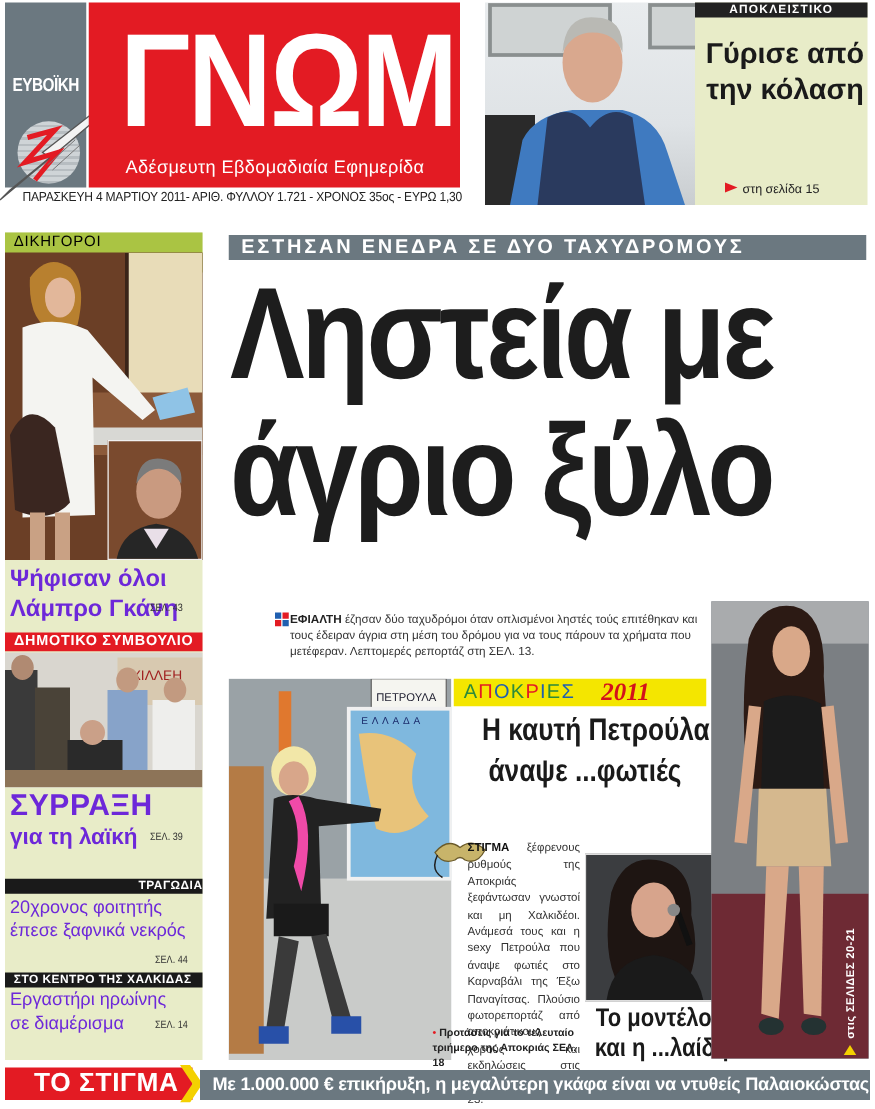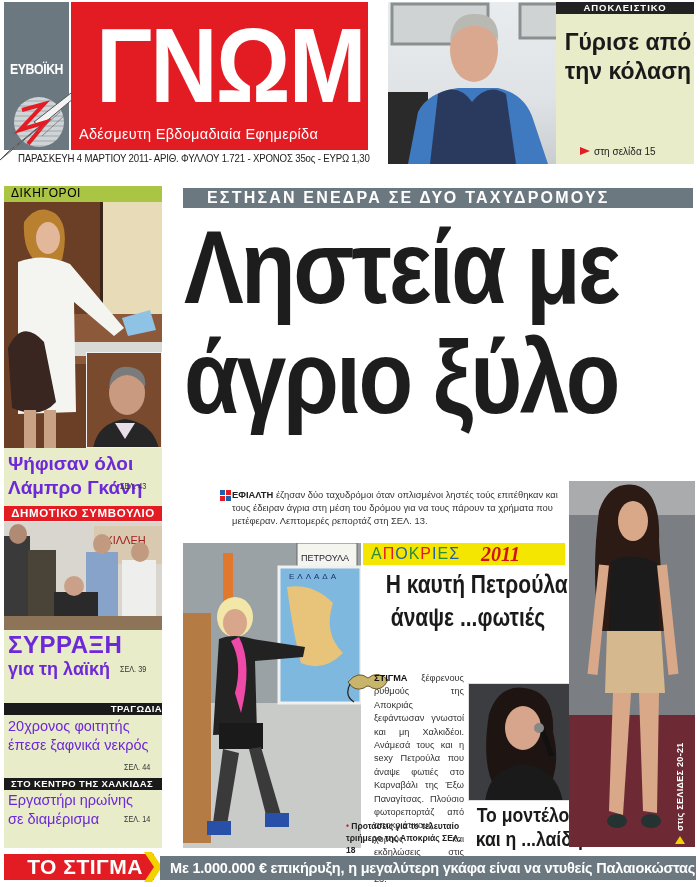--- a/index.html
+++ b/index.html
@@ -10,21 +10,21 @@
   
   .logo-side { left: 4px; top: 2px; width: 65px; height: 148px; background: #6b7880; }
   .logo-side .regional { position: absolute; top: 58px; left: 0; width: 65px; text-align: center; color: #fff;
     font-family: "Liberation Sans Narrow", "Liberation Sans", sans-serif; font-weight: 700; font-size: 15px; letter-spacing: -0.5px; transform: scaleX(0.82); }
   .logo-circle { position: absolute; left: 10px; top: 95px; width: 50px; height: 50px; border-radius: 50%;
     background: repeating-linear-gradient(180deg, #cfd4d7 0 3px, #b7bdc1 3px 5px); }
   .logo-bolt { position: absolute; left: 0; top: 82px; width: 86px; height: 80px; }
   .logo-main { left: 71px; top: 2px; width: 297px; height: 148px; background: #e31b23; }
   .logo-main .title { position: absolute; left: 8px; top: 12px; width: 282px; text-align: center; color: #fff;
     font-family: "Liberation Sans", sans-serif; font-weight: 700; font-size: 106px; line-height: 102px; letter-spacing: -2px; transform: scaleX(0.88); transform-origin: center; }
-  .logo-main .subtitle { position: absolute; left: 8px; top: 124px; width: 282px; color: #fff; font-size: 14.5px; letter-spacing: 0.3px; }
+  .logo-main .subtitle { position: absolute; left: 8px; top: 124px; width: 282px; text-align: center; color: #fff; font-size: 14.5px; letter-spacing: 0.3px; }
   .dateline { left: 18px; top: 152px; width: 350px; font-size: 10.5px; color: #222; letter-spacing: -0.2px; white-space: nowrap; transform: scaleX(0.92); transform-origin: left; }
 
   
   .teaser-photo { left: 388px; top: 2px; width: 168px; height: 162px; overflow: hidden;
     background: linear-gradient(180deg, #e9ecee 0%, #dfe3e6 60%, #c9cdd0 100%); }
   .teaser-box { left: 556px; top: 2px; width: 138px; height: 162px; background: #e8ecc8; }
   .teaser-box .kicker { position: absolute; left: 0; top: 0; width: 138px; height: 12px; background: #222; color: #fff;
     font-size: 9.5px; font-weight: 700; text-align: center; line-height: 12px; letter-spacing: 1px; }
   .teaser-box .head { position: absolute; left: 8px; top: 26px; width: 128px; text-align: center; font-weight: 700; font-size: 23px; line-height: 29px; color: #1a1a1a; }
   .teaser-box .ref { position: absolute; left: 24px; top: 144px; font-size: 10px; color: #222; }
@@ -33,21 +33,21 @@
   
   .left-col { left: 4px; top: 186px; width: 158px; height: 662px; background: #e8ecc8; }
   .lbl-green { position: absolute; left: 0; width: 158px; height: 32px; background: #aac443; color: #000000; font-weight: 400; font-size: 12px; line-height: 15px; padding-left: 7px; letter-spacing: 0.6px; }
   .lbl-red { position: absolute; left: 0; width: 158px; height: 15px; background: #e31b23; color: #fff; font-weight: 700; font-size: 11.5px; line-height: 15px; text-align: center; letter-spacing: 0.6px; }
   .lbl-dark { position: absolute; left: 0; width: 158px; height: 12px; background: #1a1a1a; color: #fff; font-weight: 700; font-size: 9.5px; line-height: 12px; padding-left: 7px; letter-spacing: 0.4px; }
   .photo { position: absolute; overflow: hidden; }
   .lead-head { position: absolute; left: 4px; font-weight: 700; color: #6d28d9; }
   .pg { position: absolute; font-size: 8.5px; color: #333; transform: scaleX(0.85); transform-origin: left; }
 
   
-  .kicker-bar { left: 183px; top: 188px; width: 510px; height: 20px; background: #6b7880; color: #fff; font-weight: 700; font-size: 16px; line-height: 20px; padding-left: 24px; letter-spacing: 2.2px; }
+  .kicker-bar { left: 183px; top: 188px; width: 510px; height: 20px; background: #6b7880; color: #fff; font-weight: 700; font-size: 16px; line-height: 20px; padding-left: 10px; letter-spacing: 2.2px; }
   .main-head { left: 184px; top: 212px; width: 510px; font-family: "Liberation Sans", sans-serif; font-weight: 700; color: #1d1d1d;
     font-size: 104px; line-height: 110px; letter-spacing: -3px; transform: scaleX(0.86); transform-origin: left top; white-space: nowrap; }
   .main-lead { left: 232px; top: 488px; width: 330px; font-size: 9.4px; line-height: 13px; color: #333; }
   .main-lead b { color: #222; }
   .lead-icon { left: 220px; top: 490px; width: 11px; height: 11px; }
   .lead-icon i { position: absolute; width: 5px; height: 5px; }
 
   
   .carn-photo { left: 183px; top: 543px; width: 178px; height: 305px; overflow: hidden; background: #c8cbcd; }
   .carn-kicker { left: 363px; top: 543px; width: 202px; height: 22px; background: #f4e600; }

